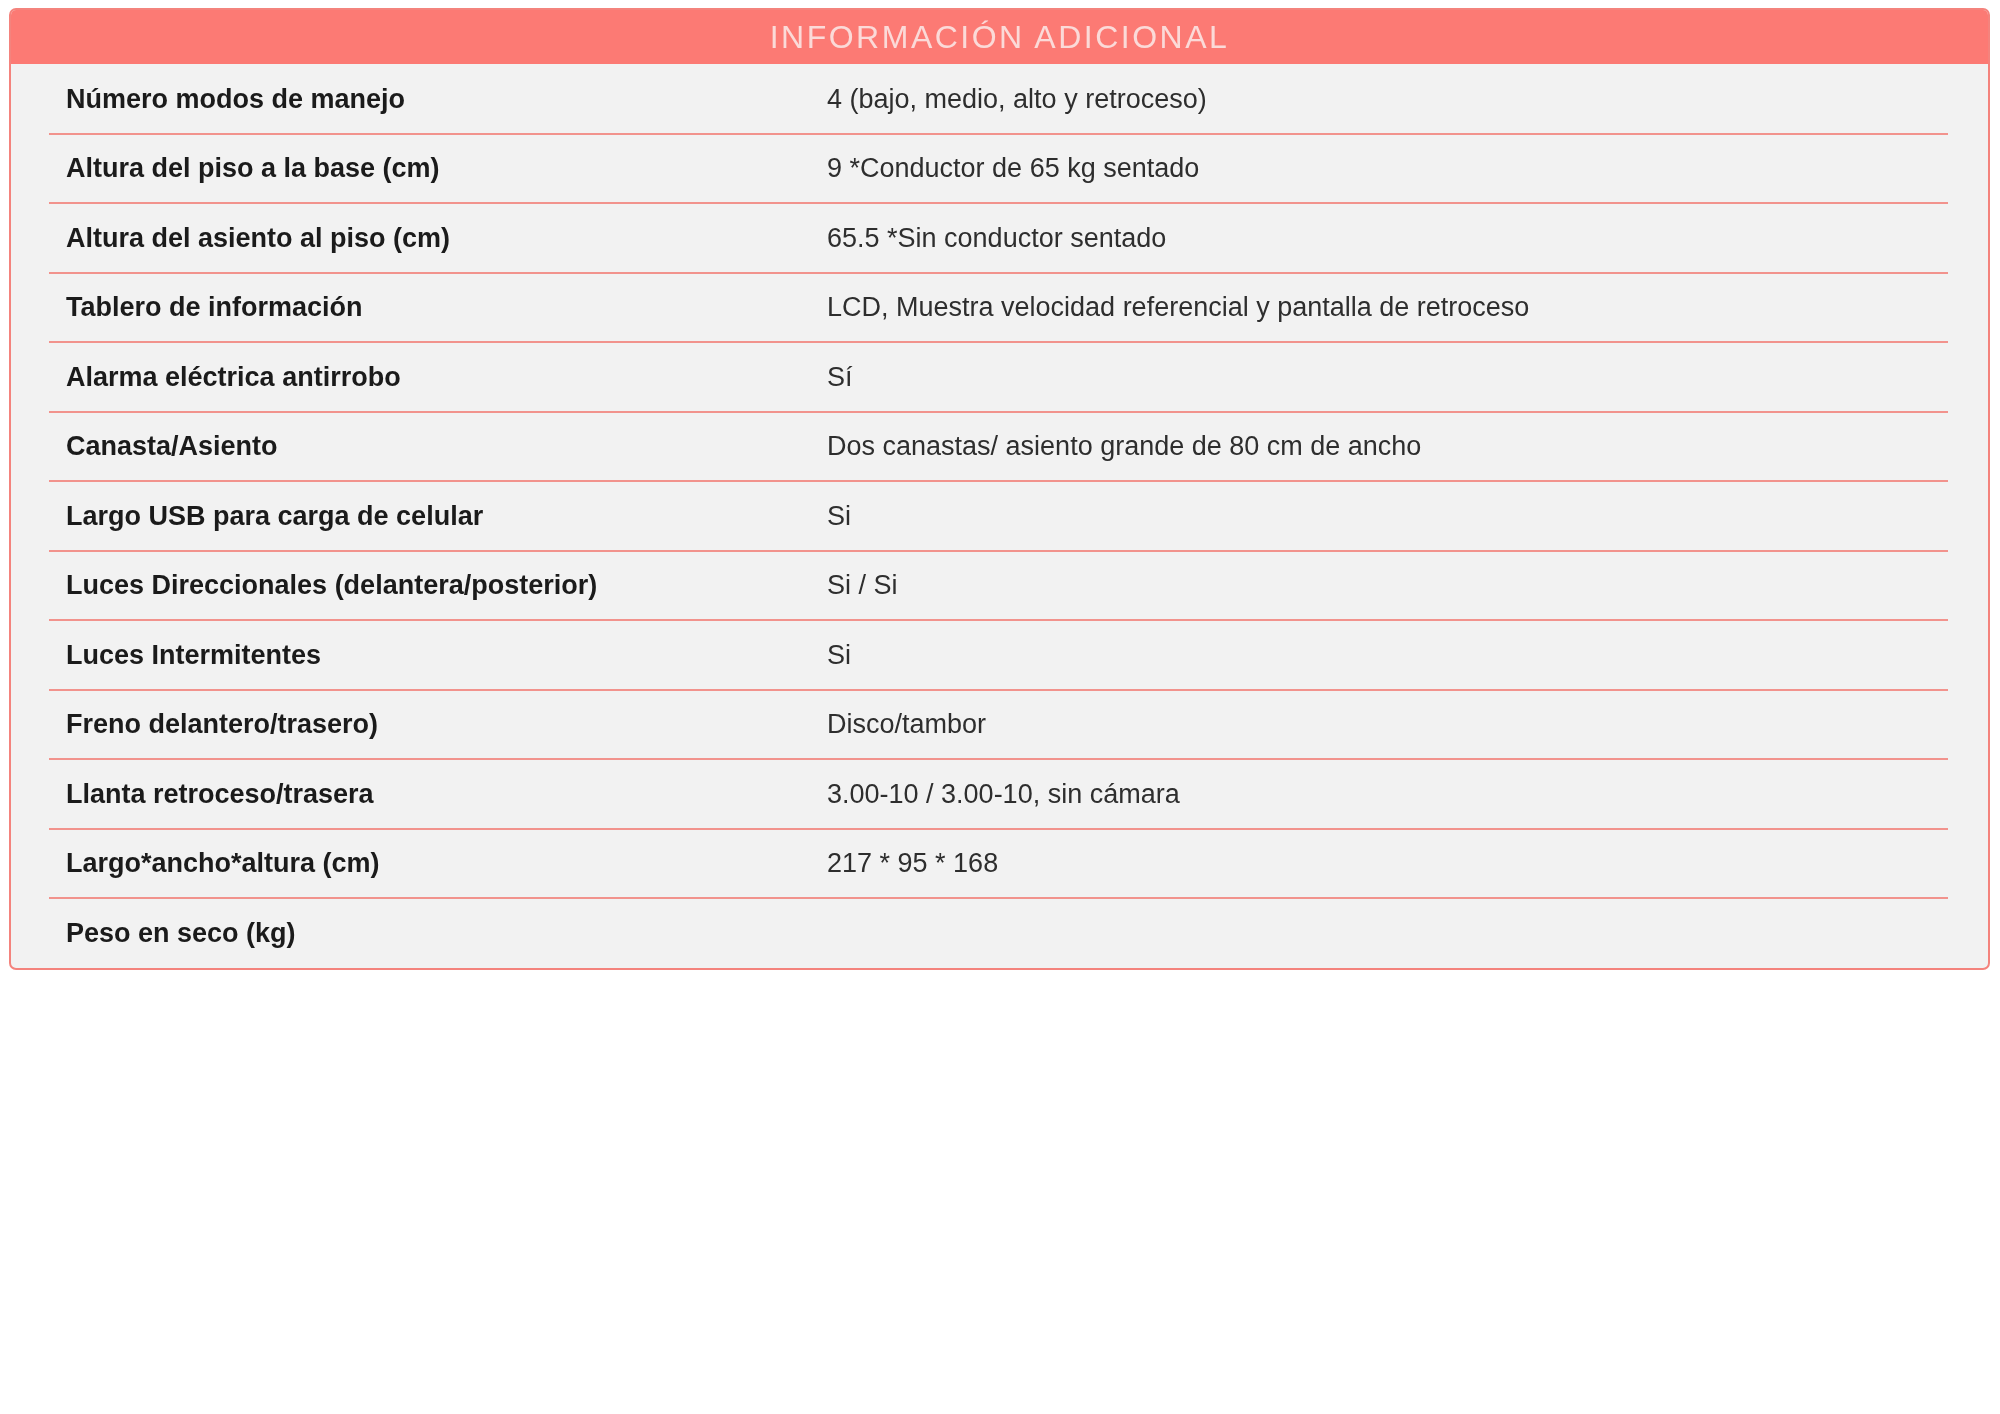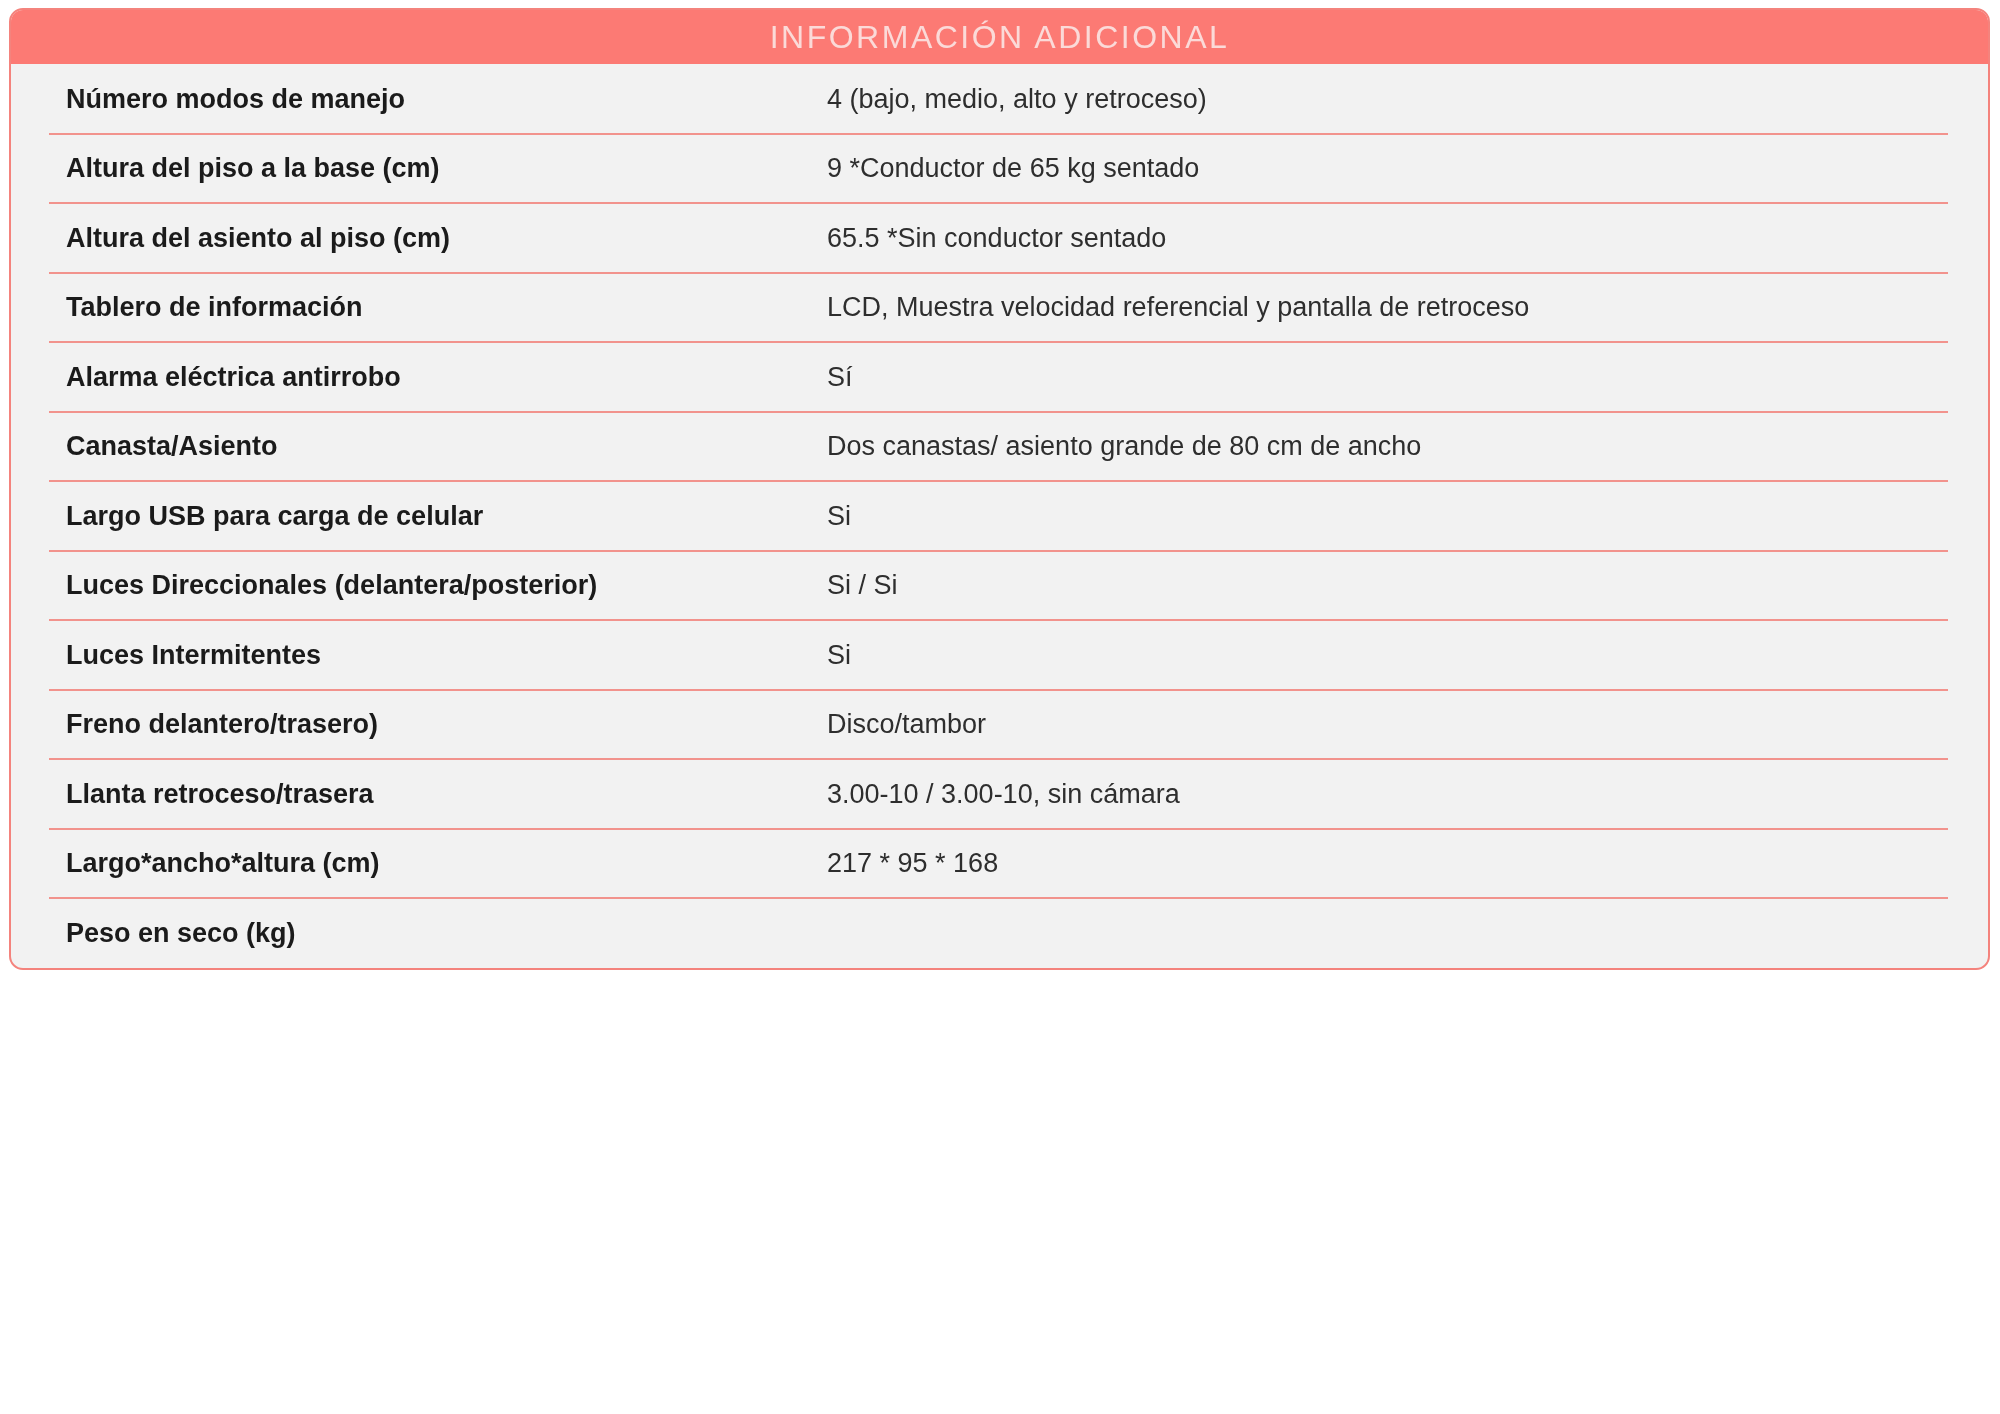--- a/index.html
+++ b/index.html
@@ -26,21 +26,21 @@
   }
   .panel {
     position: absolute;
     left: 9px;
     top: 8px;
     width: 1981px;
     height: 962px;
     box-sizing: border-box;
     background: var(--body-bg);
     border: 2px solid var(--border);
-    border-radius: 14px;
+    border-radius: 7px;
     overflow: hidden;
   }
   .panel-header {
     height: 54px;
     background: var(--header-bg);
     display: flex;
     align-items: center;
     justify-content: center;
   }
   .panel-title {

